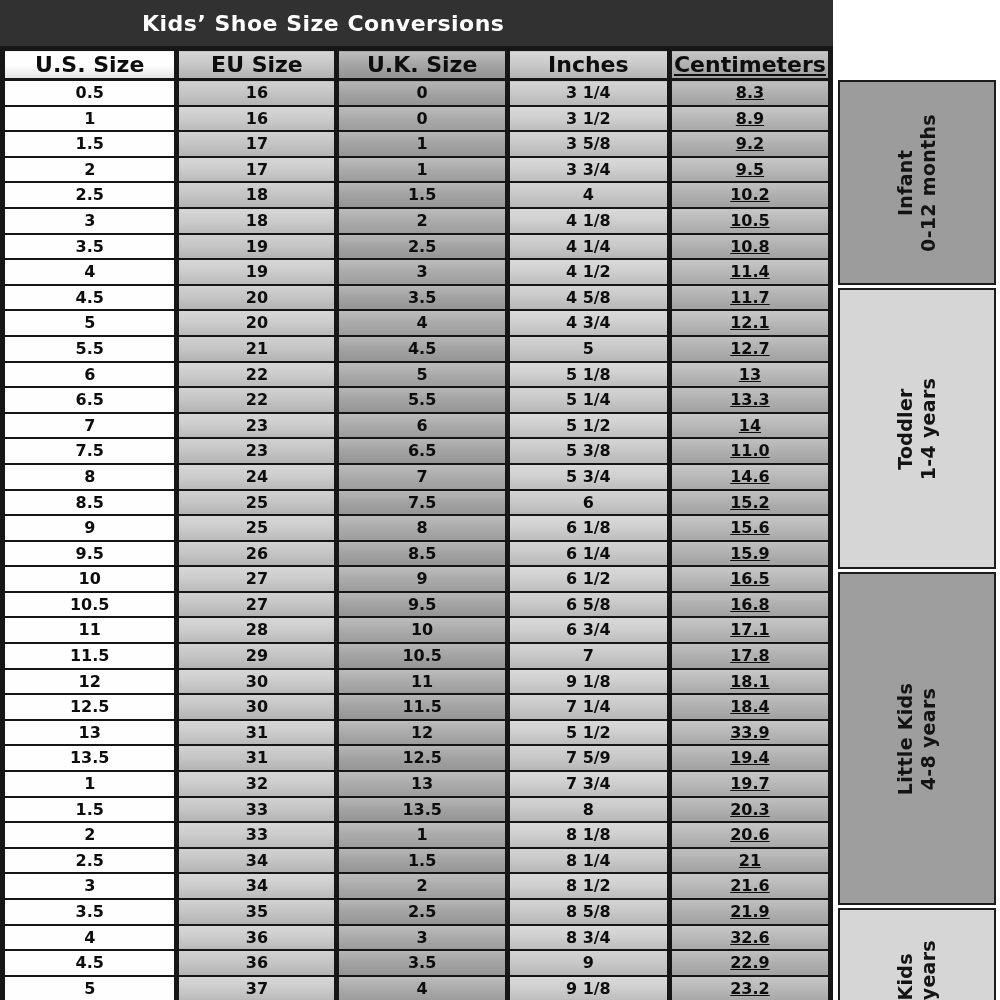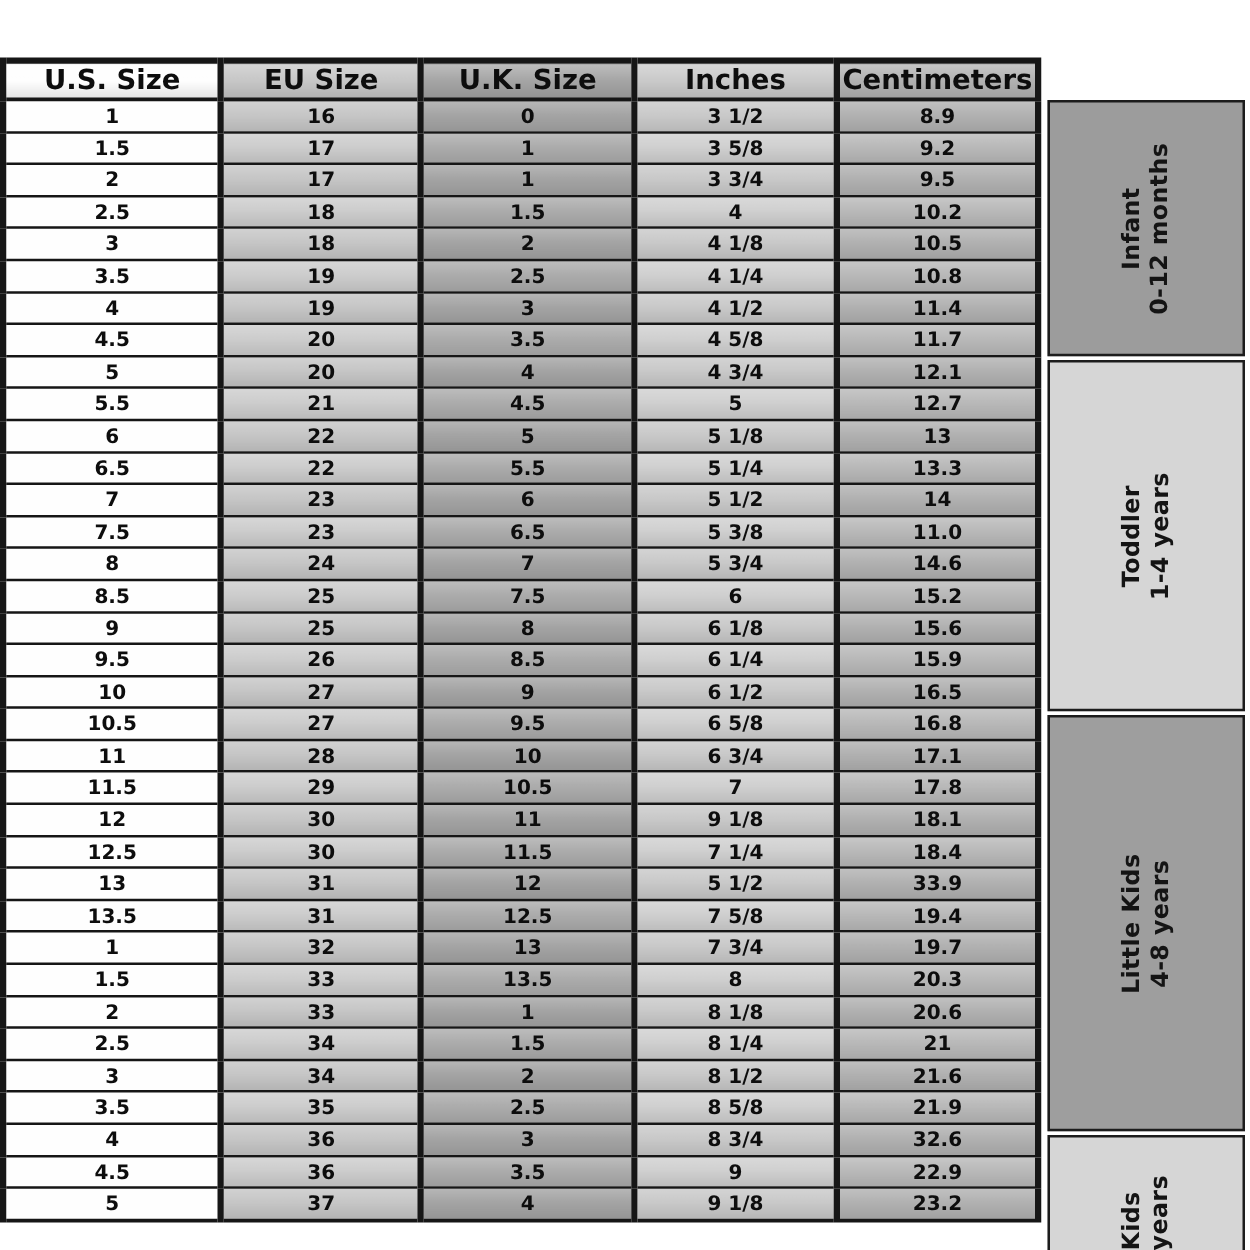--- a/index.html
+++ b/index.html
@@ -32,21 +32,21 @@
   }
   .size-table td{
     height:23.6px;font-size:16px;line-height:23.6px;
     background-image:linear-gradient(180deg,rgba(255,255,255,.20),rgba(255,255,255,0) 45%,rgba(0,0,0,.09));
   }
   .col-us{background-color:#fefefe;}
   td.col-us{background-image:none;}
   .col-eu{background-color:#c6c6c6;}
   .col-uk{background-color:#a4a4a4;}
   .col-in{background-color:#c9c9c9;}
-  .col-cm{background-color:#b1b1b1;}
+  .col-cm{background-color:#b1b1b1;text-decoration:underline;}
   tbody tr:nth-child(even) .col-eu{background-color:#cdcdcd;}
   tbody tr:nth-child(even) .col-uk{background-color:#acacac;}
   tbody tr:nth-child(even) .col-in{background-color:#d0d0d0;}
   tbody tr:nth-child(even) .col-cm{background-color:#b9b9b9;}
   
   .side-block{
     position:absolute;left:838px;width:158px;box-sizing:border-box;
     border:2px solid #1c1c1c;display:flex;align-items:center;justify-content:center;
   }
   .sb-infant {top:80px; height:205px;background:#9c9c9c;}
@@ -56,40 +56,50 @@
   .side-label{
     transform:rotate(-90deg);text-align:center;font-weight:bold;font-size:19px;
     line-height:23px;color:#141414;white-space:nowrap;letter-spacing:.3px;
   }
 </style>
 </head>
 <body>
 
 <div class="screen">
 
+  <div class="title-bar">
+    <div class="title-text">Kids’ Shoe Size Conversions</div>
+  </div>
 
   <table class="size-table">
     <colgroup>
       <col style="width:170px">
         <col style="width:156px">
         <col style="width:166px">
       <col style="width:158px">
         <col style="width:157px">
     </colgroup>
     <thead>
       <tr>
         <th class="col-us">U.S. Size</th>
         <th class="col-eu">EU Size</th>
         <th class="col-uk">U.K. Size</th>
         <th class="col-in">Inches</th>
         <th class="col-cm">Centimeters</th>
       </tr>
     </thead>
     <tbody>
         <tr>
+          <td class="col-us">0.5</td>
+          <td class="col-eu">16</td>
+          <td class="col-uk">0</td>
+          <td class="col-in">3 1/4</td>
+          <td class="col-cm">8.3</td>
+        </tr>
+        <tr>
           <td class="col-us">1</td>
           <td class="col-eu">16</td>
           <td class="col-uk">0</td>
           <td class="col-in">3 1/2</td>
           <td class="col-cm">8.9</td>
         </tr>
         <tr>
           <td class="col-us">1.5</td>
           <td class="col-eu">17</td>
           <td class="col-uk">1</td>
@@ -254,21 +264,21 @@
           <td class="col-us">13</td>
           <td class="col-eu">31</td>
           <td class="col-uk">12</td>
           <td class="col-in">5 1/2</td>
           <td class="col-cm">33.9</td>
         </tr>
         <tr>
           <td class="col-us">13.5</td>
           <td class="col-eu">31</td>
           <td class="col-uk">12.5</td>
-          <td class="col-in">7 5/8</td>
+          <td class="col-in">7 5/9</td>
           <td class="col-cm">19.4</td>
         </tr>
         <tr>
           <td class="col-us">1</td>
           <td class="col-eu">32</td>
           <td class="col-uk">13</td>
           <td class="col-in">7 3/4</td>
           <td class="col-cm">19.7</td>
         </tr>
         <tr>

